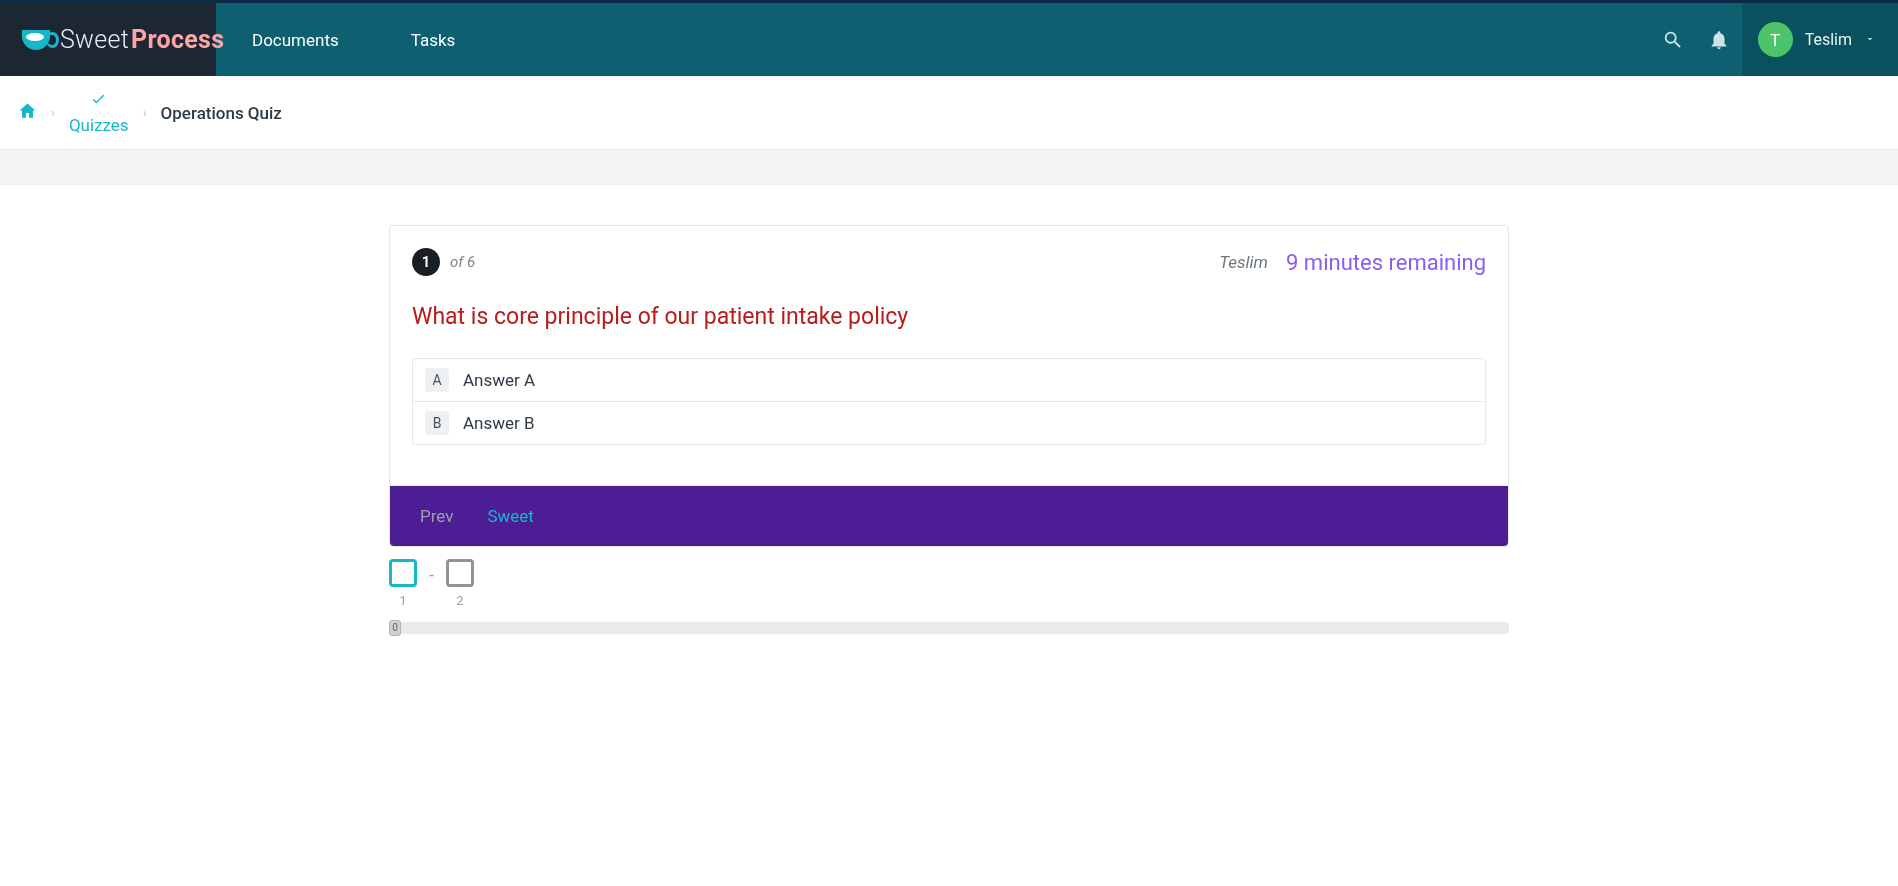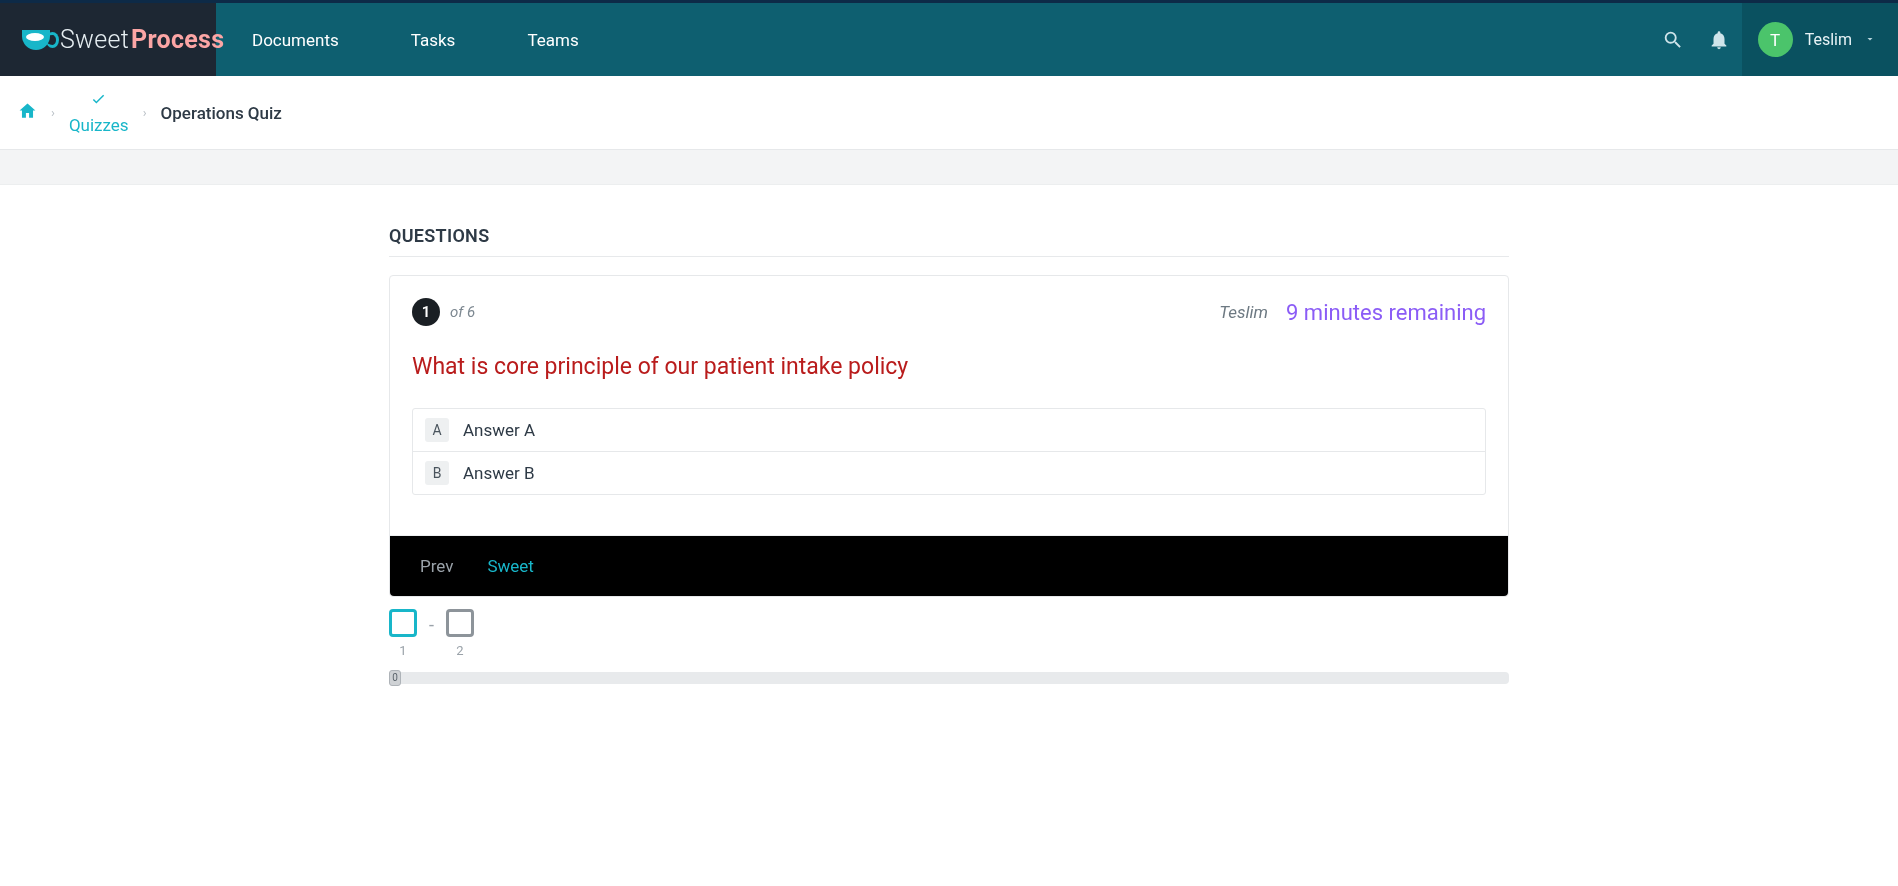--- a/index.html
+++ b/index.html
@@ -67,21 +67,21 @@
   .q-time { color:#8b5cf6; font-size:22px;}
   .q-text { font-size:23px; color:#b91c1c; margin-top:26px; margin-bottom:26px; line-height:1.3;}
 
   .choices { border:1px solid #e6e8ea; border-radius:3px; overflow:hidden;}
   .choice { display:flex; align-items:center; gap:14px; padding:9px 12px; cursor:pointer;}
   .choice + .choice { border-top:1px solid #e6e8ea;}
   .choice-key { width:24px; height:24px; background:#eef0f1; border-radius:3px; display:flex;
                 align-items:center; justify-content:center; font-size:14px; color:#4a545d;}
   .choice-label { font-size:17px; color:#2e3a46;}
 
-  .card-footer { border-top:1px solid #eef0f1; background:#000000; padding:20px 30px;
+  .card-footer { border-top:1px solid #eef0f1; background:#4c1d95; padding:20px 30px;
                  display:flex; gap:34px; font-size:17px; border-radius:0 0 4px 4px;}
   .nav-link { cursor:pointer;}
   .nav-prev { color:#9aa2a9;}
   .nav-next { color:#18b6c9;}
 
   .progress-line { margin-top:30px; font-size:18px; color:#2e3a46;}
   .progress-boxes { display:flex; align-items:center; gap:12px; margin-top:12px;}
   .pbox-wrap { display:flex; flex-direction:column; align-items:center; gap:6px;}
   .pbox { width:28px; height:28px; border:3px solid #8d949a; border-radius:4px;}
   .pbox.active { border-color:#18b6c9;}
@@ -108,23 +108,20 @@
       <span class="logo-sweet">Sweet</span>
         <span class="logo-process">Process</span>
     </div>
   </div>
   <div class="nav">
     <a href="#">
         <span>Documents</span>
       </a>
     <a href="#">
         <span>Tasks</span>
-      </a>
-    <a href="#">
-        <span>Teams</span>
       </a>
     <div class="nav-spacer"></div>
     <div class="icon-btn">
       <svg viewBox="0 0 24 24">
           <path d="M15.5 14h-.79l-.28-.27A6.471 6.471 0 0016 9.5 6.5 6.5 0 109.5 16c1.61 0 3.09-.59 4.23-1.57l.27.28v.79l5 4.99L20.49 19l-4.99-5zM9.5 14A4.5 4.5 0 119.5 5a4.5 4.5 0 010 9z"></path>
         </svg>
     </div>
     <div class="icon-btn">
       <svg viewBox="0 0 24 24">
           <path d="M12 22a2 2 0 002-2h-4a2 2 0 002 2zm6-6V11c0-3.07-1.63-5.64-4.5-6.32V4a1.5 1.5 0 10-3 0v.68C7.63 5.36 6 7.92 6 11v5l-2 2v1h16v-1l-2-2z"></path>
@@ -156,21 +153,20 @@
         <path d="M9 16.2l-3.5-3.5L4 14.2 9 19.2 20 8.2l-1.5-1.5z"></path>
       </svg>
     <span>Quizzes</span>
   </a>
   <span class="crumb-sep">›</span>
   <span class="crumb-current">Operations Quiz</span>
 </div>
 <div class="greybar"></div>
 
 <div class="wrap">
-  <div class="section-title">QUESTIONS</div>
 
   <div class="card">
     <div class="card-pad">
       <div class="q-header">
         <div class="q-num">
             <span>1</span>
           </div>
         <div class="q-of">of 6</div>
         <div class="q-right">
           <span class="q-user">Teslim</span>

